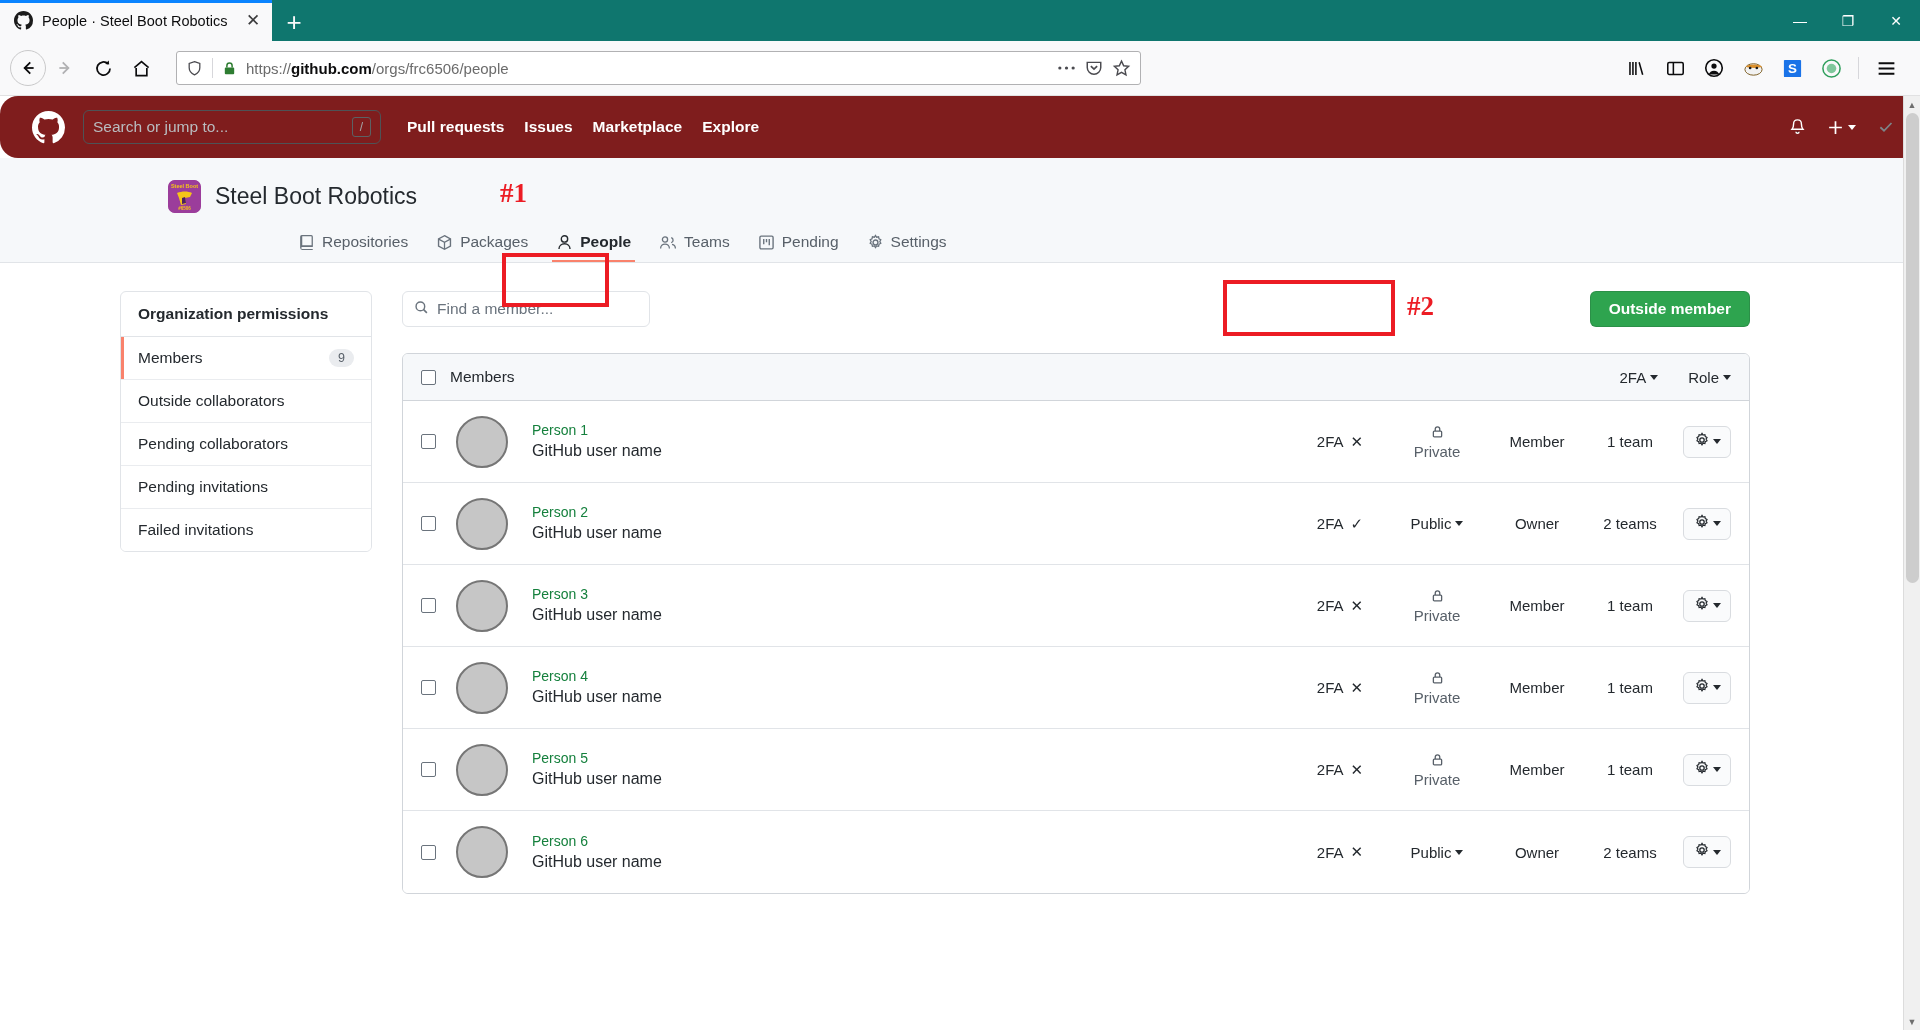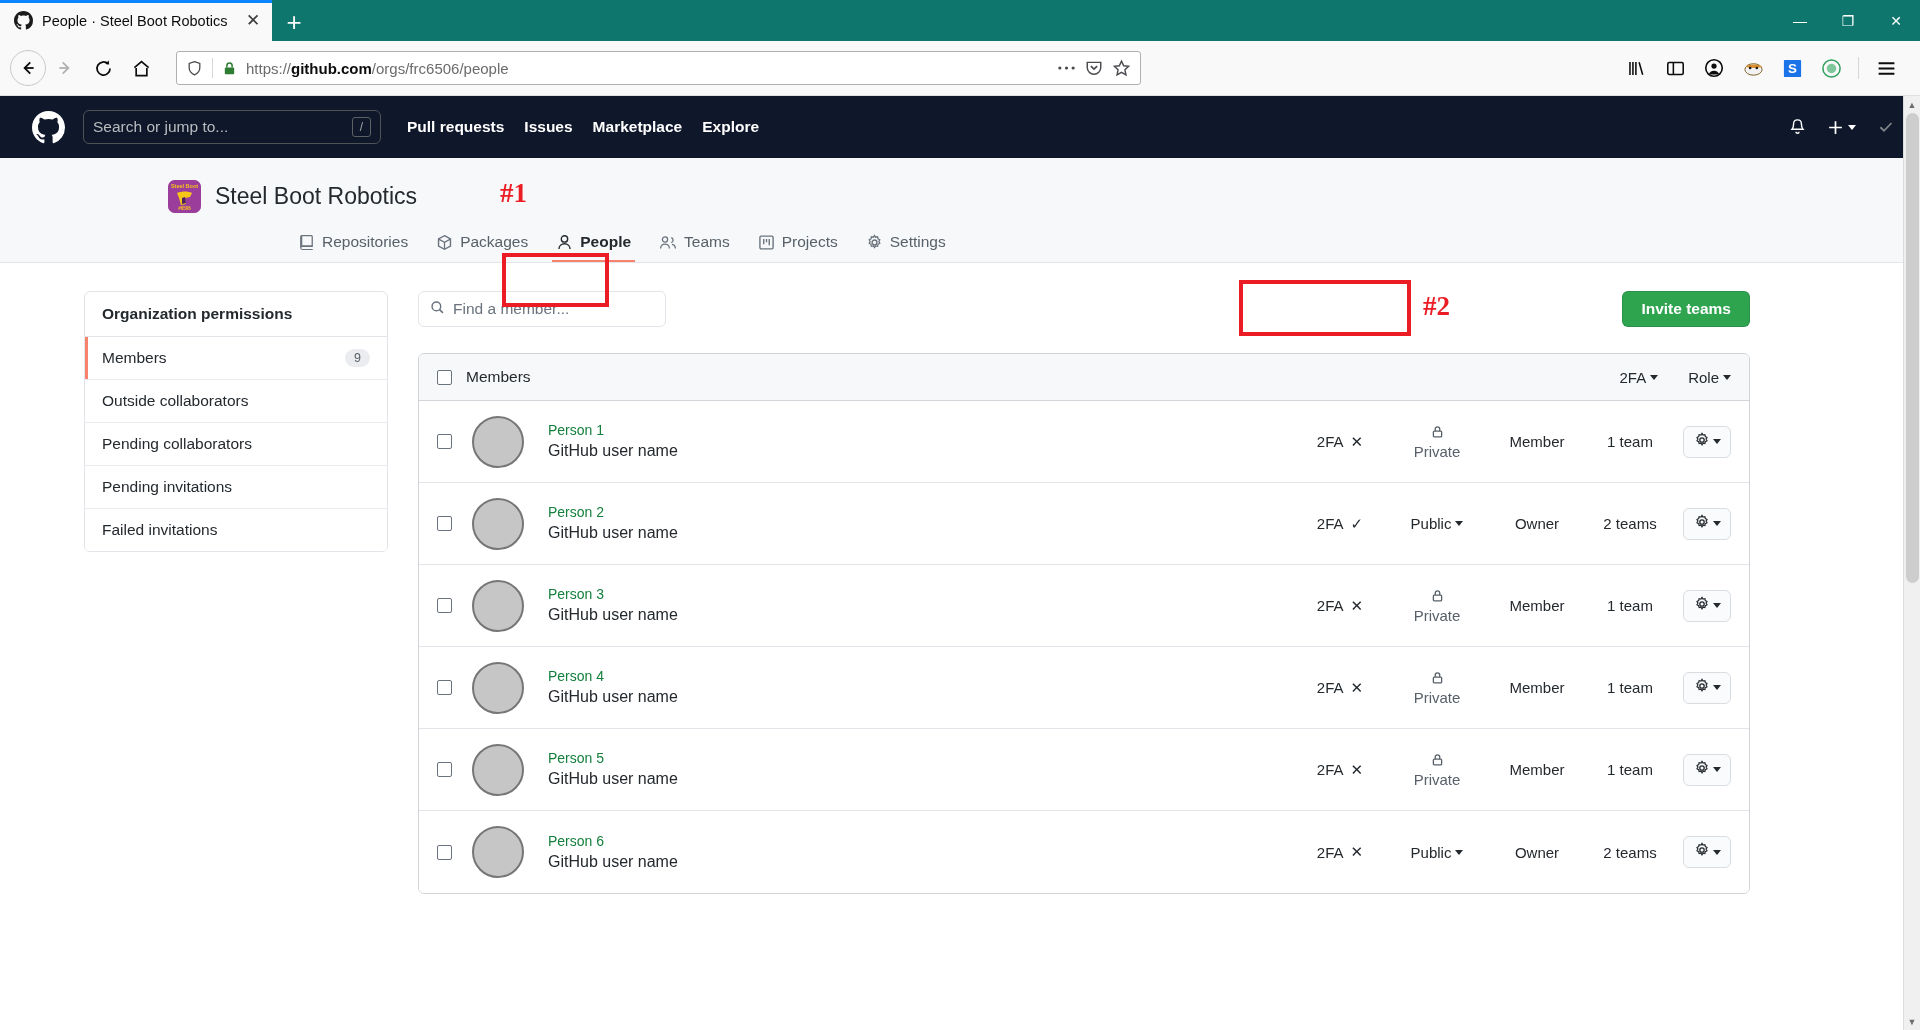--- a/index.html
+++ b/index.html
@@ -123,25 +123,26 @@
     position: absolute;
     top: 96px; left: 0;
     width: 1920px; height: 934px;
     background: #ffffff;
     overflow: hidden;
   }
 
   
   .gh-header {
     height: 62px;
-    background: #0f172a;
+    background: #7f1d1d;
     display: flex;
     align-items: center;
     padding: 0 24px 0 32px;
     gap: 18px;
+    border-radius: 18px;
   }
   .gh-logo { color: #fff; display:flex; align-items:center; }
   .gh-search {
     width: 298px; height: 34px;
     background: transparent;
     border: 1px solid #4e5356;
     border-radius: 6px;
     display: flex; align-items: center;
     padding: 0 9px;
   }
@@ -215,22 +216,22 @@
     z-index: 50;
   }
 
   
   .content {
     display: flex;
     padding: 28px 0 0 0;
     position: relative;
   }
   .sidebar {
-    width: 304px;
-    margin-left: 84px;
+    width: 252px;
+    margin-left: 120px;
     border: 1px solid #e1e4e8;
     border-radius: 6px;
     background: #fff;
     overflow: hidden;
     height: fit-content;
   }
   .sb-head {
     padding: 13px 17px;
     font-size: 15.5px; font-weight: 600; color: #24292e;
     border-bottom: 1px solid #e1e4e8;
@@ -601,21 +602,21 @@
           </span>
           <span>Teams</span>
         </a>
         <a href="#" class="org-tab">
           <span class="ico">
             <svg width="17" height="17" viewBox="0 0 16 16">
                 <rect x="1.8" y="2" width="12.4" height="12" rx="1.2" fill="none" stroke="currentColor" stroke-width="1.3"></rect>
                 <path stroke="currentColor" stroke-width="1.3" d="M5.4 4.6v5M8 4.6v3.2M10.6 4.6v6"></path>
               </svg>
           </span>
-          <span>Projects</span>
+          <span>Pending</span>
         </a>
         <a href="#" class="org-tab">
           <span class="ico">
             <svg width="17" height="17" viewBox="0 0 16 16">
                 <circle cx="8" cy="8" r="2.3" fill="none" stroke="currentColor" stroke-width="1.3"></circle>
                 <path fill="none" stroke="currentColor" stroke-width="1.2" d="M8 1.4l1 1.6 1.9-.4.4 1.9 1.7.9-.9 1.7.9 1.7-1.7.9-.4 1.9-1.9-.4-1 1.6-1-1.6-1.9.4-.4-1.9-1.7-.9.9-1.7-.9-1.7 1.7-.9.4-1.9 1.9.4z"></path>
               </svg>
           </span>
           <span>Settings</span>
         </a>
@@ -651,21 +652,21 @@
         <div class="main-top">
           <div class="find-box">
             <span>
               <svg width="15" height="15" viewBox="0 0 16 16">
                   <circle cx="6.8" cy="6.8" r="4.6" fill="none" stroke="#6a737d" stroke-width="1.5"></circle>
                   <path stroke="#6a737d" stroke-width="1.7" d="M10.3 10.3l3.4 3.4"></path>
                 </svg>
             </span>
             <span class="find-text">Find a member...</span>
           </div>
-          <button class="invite-btn">Invite teams</button>
+          <button class="invite-btn">Outside member</button>
           <div class="annot-box" style="left:821px; top:-11px; width:172px; height:56px;"></div>
           <div class="annot-label" style="left:1005px; top:0px;">#2</div>
         </div>
 
         <div class="table">
           <div class="t-head">
             <span class="cbox"></span>
             <span class="t-head-title">Members</span>
             <span class="t-head-right">
               <span>

